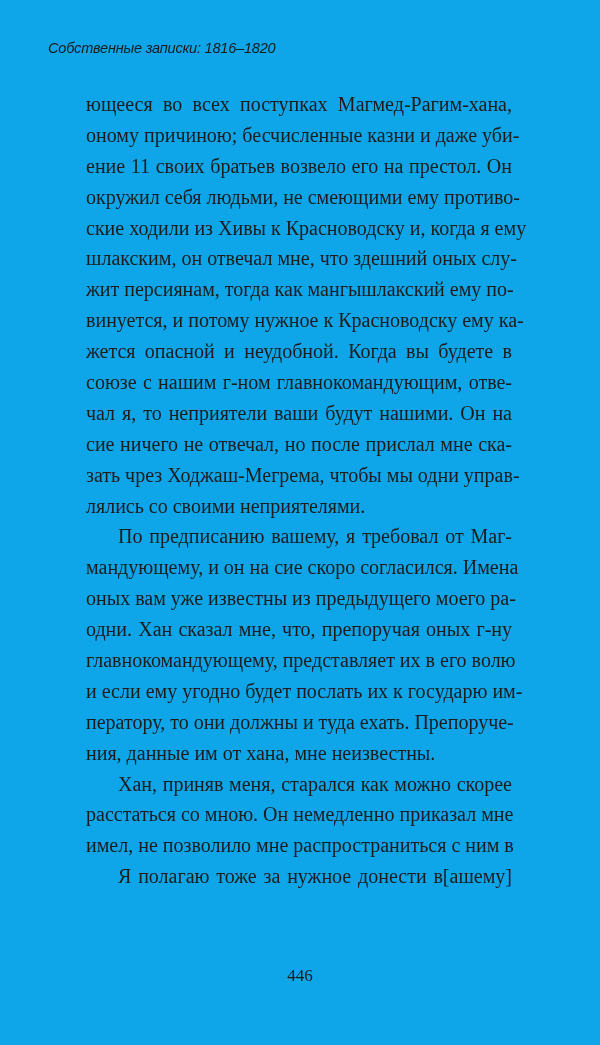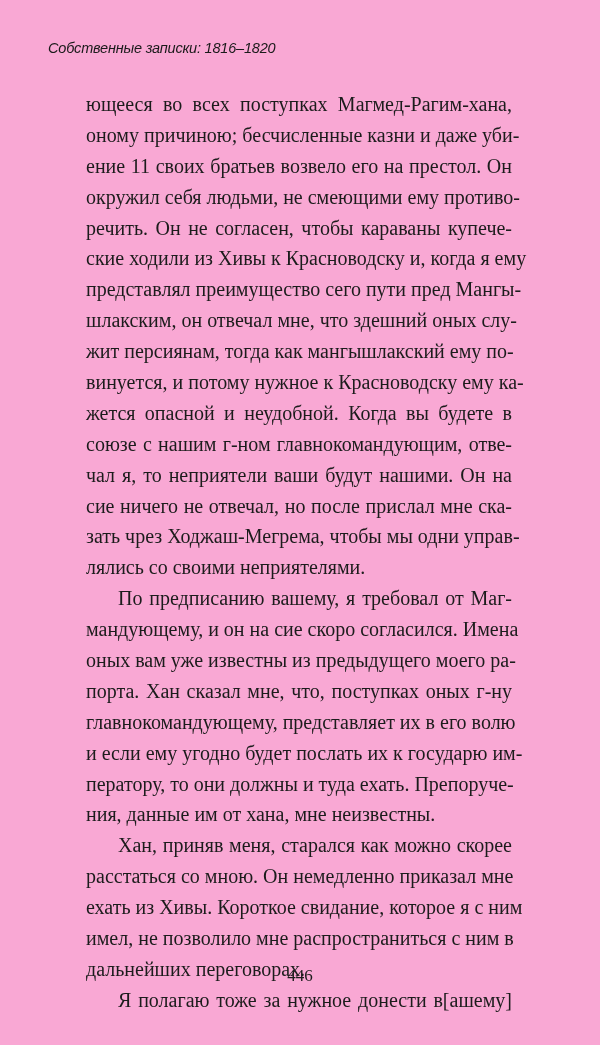--- a/index.html
+++ b/index.html
@@ -1,17 +1,17 @@
 <!DOCTYPE html>
 <html><head>
   <meta charset="utf-8">
   <style>
     html, body { margin: 0; padding: 0; background: #ffffff; }
     body { width: 600px; height: 1045px; position: relative; overflow: hidden; }
-    .page { position: absolute; left: 0; top: 0; width: 600px; height: 1045px; background: #f9a8d4; }
+    .page { position: absolute; left: 0; top: 0; width: 600px; height: 1045px; background: #0ea5e9; }
     .running-head {
       position: absolute; left: 48px; top: 40px;
       font-family: "Liberation Sans", sans-serif;
       font-style: italic; font-size: 14.5px; color: #1a1a1a;
       letter-spacing: -0.2px;
     }
     .body-text {
       position: absolute; left: 86px; top: 89px; width: 426px;
       font-family: "Liberation Serif", serif;
       font-size: 20px; line-height: 30.9px; color: #1c1c1c;
@@ -28,48 +28,44 @@
 <body>
 
 <div class="page">
   <div class="running-head">Собственные записки: 1816–1820</div>
   <div class="body-text" id="body-text">
       <div>
         <span class="line">ющееся во всех поступках Магмед-Рагим-хана,</span>
         <span class="line">оному причиною; бесчисленные казни и даже уби-</span>
         <span class="line">ение 11 своих братьев возвело его на престол. Он</span>
         <span class="line">окружил себя людьми, не смеющими ему противо-</span>
-        <span class="line">речить. Он не согласен, чтобы караваны купече-</span>
         <span class="line">ские ходили из Хивы к Красноводску и, когда я ему</span>
-        <span class="line">представлял преимущество сего пути пред Мангы-</span>
         <span class="line">шлакским, он отвечал мне, что здешний оных слу-</span>
         <span class="line">жит персиянам, тогда как мангышлакский ему по-</span>
         <span class="line">винуется, и потому нужное к Красноводску ему ка-</span>
         <span class="line">жется опасной и неудобной. Когда вы будете в</span>
         <span class="line">союзе с нашим г-ном главнокомандующим, отве-</span>
         <span class="line">чал я, то неприятели ваши будут нашими. Он на</span>
         <span class="line">сие ничего не отвечал, но после прислал мне ска-</span>
         <span class="line">зать чрез Ходжаш-Мегрема, чтобы мы одни управ-</span>
         <span class="line last">лялись со своими неприятелями.</span>
       </div>
       <div>
         <span class="line indent">По предписанию вашему, я требовал от Маг-</span>
         <span class="line">мандующему, и он на сие скоро согласился. Имена</span>
         <span class="line">оных вам уже известны из предыдущего моего ра-</span>
-        <span class="line">порта. Хан сказал мне, что, поступках оных г-ну</span>
+        <span class="line">одни. Хан сказал мне, что, препоручая оных г-ну</span>
         <span class="line">главнокомандующему, представляет их в его волю</span>
         <span class="line">и если ему угодно будет послать их к государю им-</span>
         <span class="line">ператору, то они должны и туда ехать. Препоруче-</span>
         <span class="line last">ния, данные им от хана, мне неизвестны.</span>
       </div>
       <div>
         <span class="line indent">Хан, приняв меня, старался как можно скорее</span>
         <span class="line">расстаться со мною. Он немедленно приказал мне</span>
-        <span class="line">ехать из Хивы. Короткое свидание, которое я с ним</span>
         <span class="line">имел, не позволило мне распространиться с ним в</span>
-        <span class="line last">дальнейших переговорах.</span>
       </div>
       <div>
         <span class="line indent">Я полагаю тоже за нужное донести в[ашему]</span>
       </div>
     </div>
   <div class="page-number">446</div>
 </div>
 
 </body></html>

